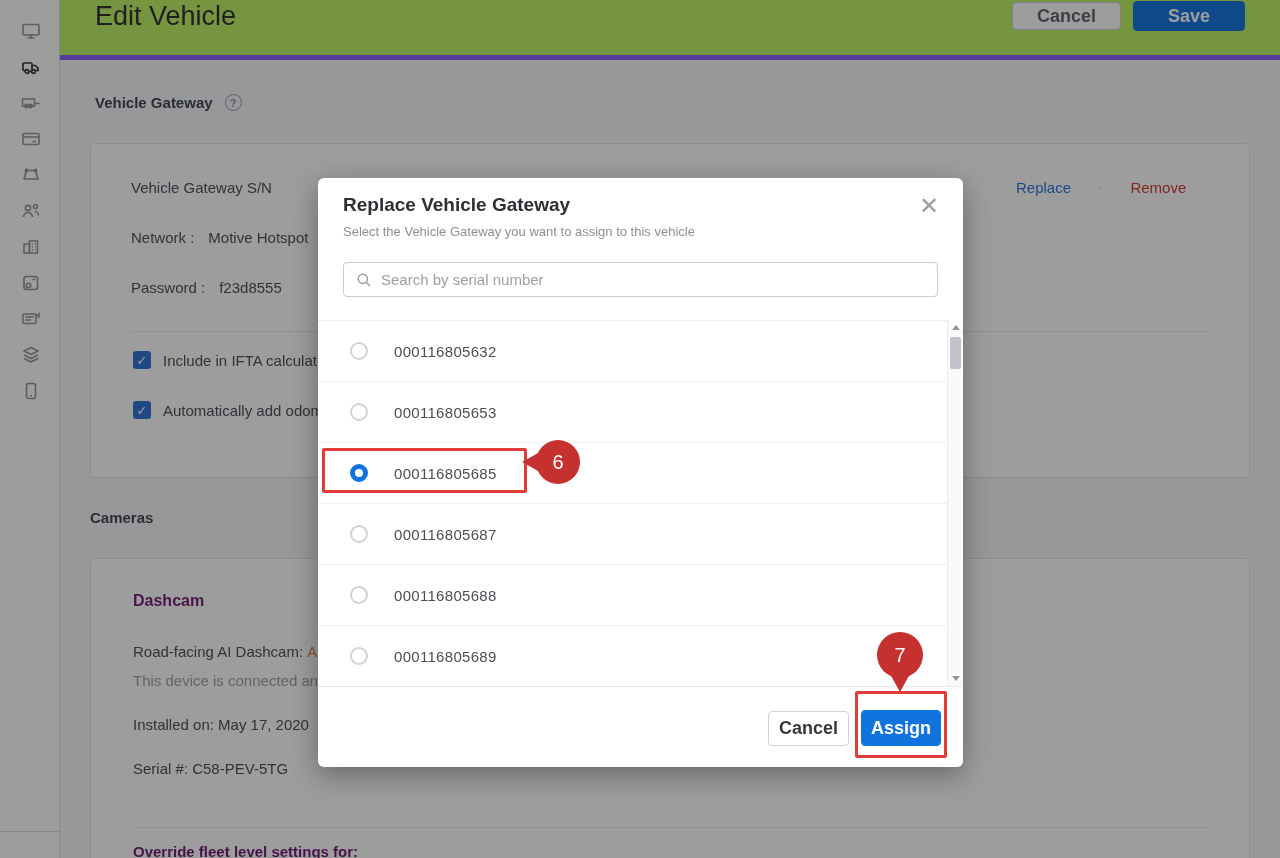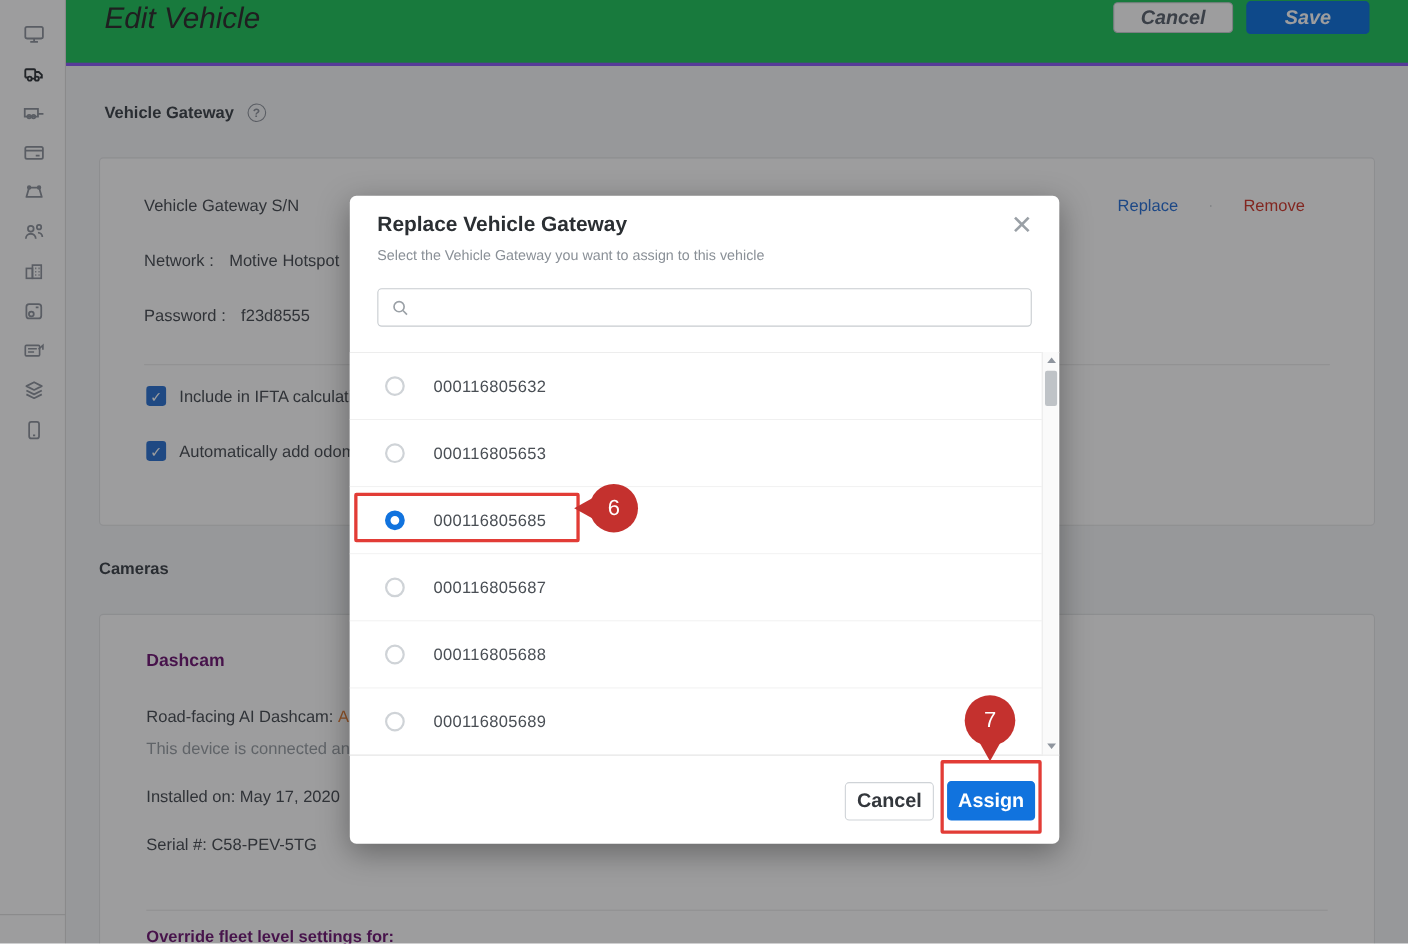--- a/index.html
+++ b/index.html
@@ -9,22 +9,22 @@
 
   
   .sidebar { position:absolute; left:0; top:0; width:60px; height:858px; background:#fff;
     border-right:1px solid #e0e0e0; z-index:1; }
   .side-item { position:absolute; left:20px; width:22px; height:22px; color:#8f959e; cursor:pointer; }
   .side-item.active { color:#33373c; }
   .side-item svg { width:22px; height:22px; display:block; }
   .side-sep { position:absolute; left:0; top:831px; width:60px; border-top:1px solid #dedede; }
 
   
-  .hdr { position:absolute; left:60px; top:0; width:1220px; height:60px; background:#22c55e;
-    border-bottom:3px solid #8b5cf6; z-index:1;font-style:italic; }
+  .hdr { position:absolute; left:60px; top:0; width:1220px; height:60px; background:#bef264;
+    border-bottom:5px solid #8b5cf6; z-index:1; }
   .page-title { position:absolute; left:35px; top:1px; font-size:27px; font-weight:500; color:#2e2e2e; }
   .btn { display:flex; align-items:center; justify-content:center; border-radius:4px;
     font-size:18px; font-weight:600; cursor:pointer; }
   .btn-cancel-hdr { position:absolute; left:952px; top:2px; width:109px; height:28px;
     background:#fff; border:1px solid #c9cdd2; color:#5c6570; }
   .btn-save { position:absolute; left:1073px; top:1px; width:112px; height:30px;
     background:#1173de; border:1px solid #1173de; color:#fff; }
 
   
   .content { position:absolute; left:60px; top:60px; width:1220px; height:798px; background:#f6f7f8; }
@@ -236,20 +236,21 @@
   <div class="modal">
     <div class="m-title">Replace Vehicle Gateway</div>
     <div class="m-sub">Select the Vehicle Gateway you want to assign to this vehicle</div>
     <div class="m-close">✕</div>
 
     <div class="m-search">
       <svg viewBox="0 0 16 16" fill="none" stroke="#9aa0a6" stroke-width="1.5">
           <circle cx="6.8" cy="6.8" r="4.6"></circle>
           <path d="M10.3 10.3 L14 14"></path>
         </svg>
+      <input type="text" placeholder="Search by serial number" style="">
     </div>
 
     <div class="m-list">
       <div class="m-row" style="top:0;">
         <span class="radio"></span>
         <span class="m-serial">000116805632</span>
       </div>
       <div class="m-row" style="top:61px;">
         <span class="radio"></span>
         <span class="m-serial">000116805653</span>

